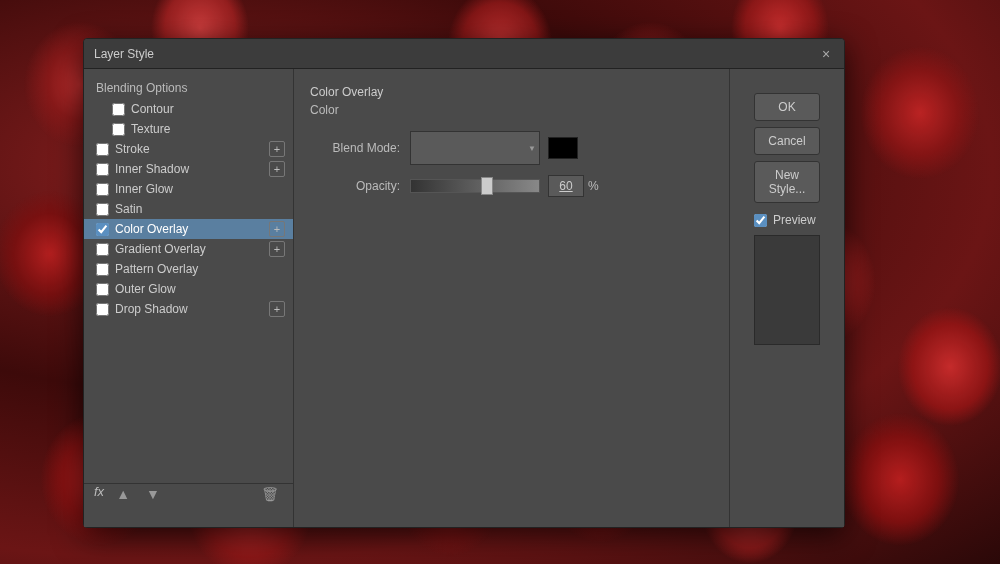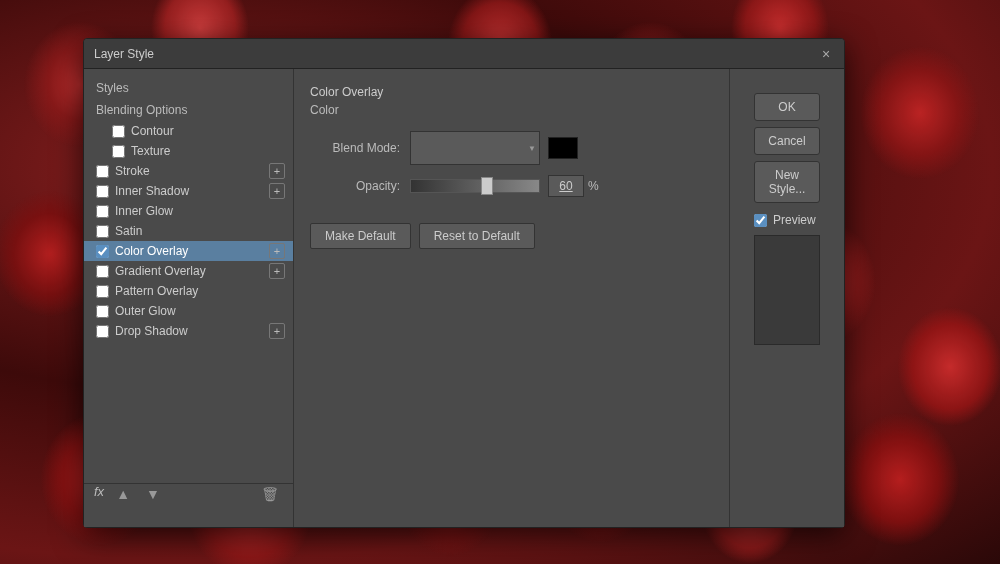--- a/index.html
+++ b/index.html
@@ -399,21 +399,20 @@
 <div class="dialog">
 
   <div class="dialog-titlebar">
     <span class="dialog-title">Layer Style</span>
     <button class="close-btn">×</button>
   </div>
 
   <div class="dialog-body">
 
     <div class="sidebar">
-      <div class="sidebar-label">Styles</div>
       <div class="sidebar-label">Blending Options</div>
 
 
       <div class="sidebar-item sidebar-item-indent">
         <input type="checkbox" style="">
         <span>Contour</span>
       </div>
 
       <div class="sidebar-item sidebar-item-indent">
         <input type="checkbox" style="">
@@ -499,24 +498,20 @@
         <div class="color-swatch" style="background:#000000;"></div>
       </div>
 
       <div class="form-row">
         <span class="form-label">Opacity:</span>
         <input type="range" class="opacity-slider" min="0" max="100" value="60" style="">
         <input type="text" class="opacity-input" value="60" style="">
         <span class="percent-label">%</span>
       </div>
 
-      <div class="button-row">
-        <button class="btn-default">Make Default</button>
-        <button class="btn-default">Reset to Default</button>
-      </div>
     </div>
 
     <div class="right-panel">
       <button class="btn-ok">OK</button>
       <button class="btn-cancel">Cancel</button>
       <button class="btn-new-style">New Style...</button>
 
       <div class="preview-label-row">
         <input type="checkbox" checked="" class="preview-checkbox" style="">
         <span class="preview-label">Preview</span>

